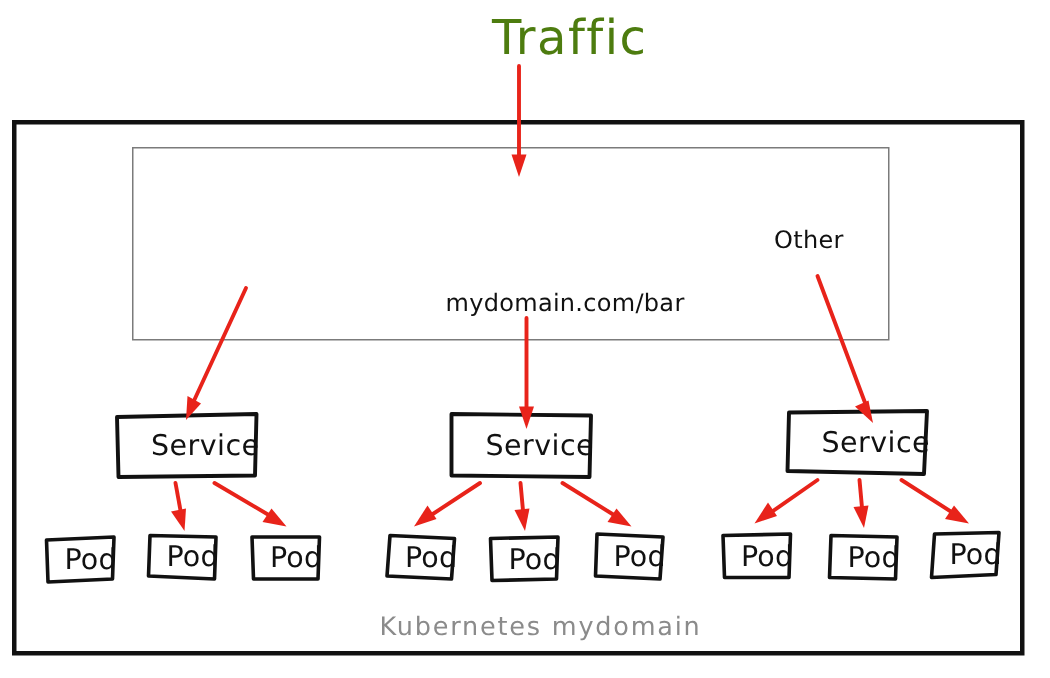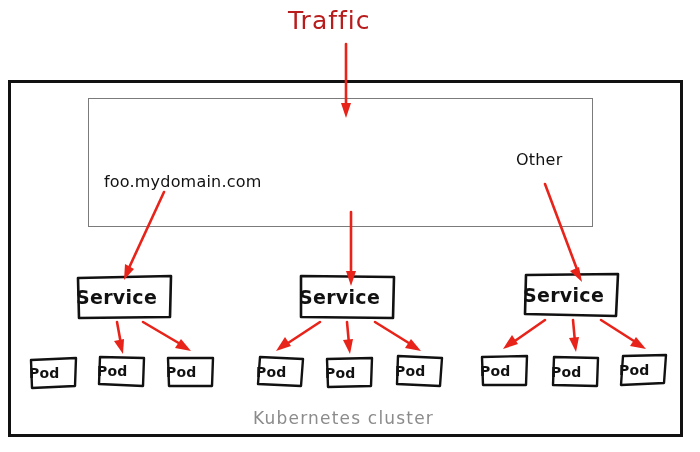--- a/index.html
+++ b/index.html
@@ -13,57 +13,56 @@
     border:3px solid #111;background:transparent;box-sizing:border-box;
   }
   .ingress-box{
     position:absolute;left:88px;top:98px;width:505px;height:129px;
     border:1.6px solid #7b7b7b;background:transparent;box-sizing:border-box;
   }
 
   
   .node{
     position:absolute;box-sizing:border-box;background:#fff;
-    display:flex;align-items:center;justify-content:flex-start;
+    display:flex;align-items:center;justify-content:flex-end;
     color:#111;
-    font-weight:bold;
   }
   .node .node-label{
     position:relative;z-index:3;pointer-events:none;white-space:nowrap;
   }
   .node svg.frame{position:absolute;left:0;top:0;width:100%;height:100%;z-index:1;overflow:visible;}
 
   .service{width:97px;height:46px;font-size:19px;letter-spacing:.3px;}
-  .pod{width:49px;height:33px;font-size:14px;letter-spacing:.2px;}
+  .pod{width:49px;height:33px;font-size:19px;letter-spacing:.2px;}
 
   
   .txt{position:absolute;white-space:nowrap;z-index:4;}
   .txt-ingress{font-size:23px;color:#111;letter-spacing:.5px;}
   .txt-rule{font-size:16px;color:#111;letter-spacing:.2px;}
-  .txt-traffic{font-size:25px;color:#b91c1c;letter-spacing:1px;}
+  .txt-traffic{font-size:32px;color:#4d7c0f;letter-spacing:1px;margin-left:40px;}
   .txt-cluster{font-size:17px;color:#8b8b8b;letter-spacing:1.2px;}
 
   
   #arrows{position:absolute;left:0;top:0;width:700px;height:452px;z-index:5;pointer-events:none;}
   #arrows path{fill:none;stroke:#e8231a;stroke-width:2.6;stroke-linecap:round;stroke-linejoin:round;}
   #arrows polygon{fill:#e8231a;}
 </style>
 </head>
 <body>
 
 <div id="stage">
 
   <div class="txt txt-traffic" style="left:288px;top:6px;">Traffic</div>
 
   <div class="cluster-box"></div>
 
   <div class="ingress-box"></div>
 
 
-  <div class="txt txt-rule" style="left:104px;top:172px;">foo.mydomain.com</div>
+  <div class="txt txt-rule" style="left:297px;top:192px;">mydomain.com/bar</div>
   <div class="txt txt-rule" style="left:516px;top:150px;">Other</div>
 
   <div class="node service" style="left:76px;top:274px;">
     <svg class="frame" viewBox="0 0 97 46" preserveAspectRatio="none">
       <path d="M2,4 L95,2 L94,43 L3,44 Z" fill="#fff" stroke="#111" stroke-width="2.6" stroke-linejoin="round"></path>
     </svg>
     <span class="node-label">Service</span>
   </div>
 
   <div class="node pod" style="left:29px;top:356px;">
@@ -130,21 +129,21 @@
     </svg>
     <span class="node-label">Pod</span>
   </div>
   <div class="node pod" style="left:619px;top:353px;">
     <svg class="frame" viewBox="0 0 49 33" preserveAspectRatio="none">
       <path d="M4,3 L47,2 L45,30 L2,32 Z" fill="#fff" stroke="#111" stroke-width="2.4" stroke-linejoin="round"></path>
     </svg>
     <span class="node-label">Pod</span>
   </div>
 
-  <div class="txt txt-cluster" style="left:253px;top:408px;">Kubernetes cluster</div>
+  <div class="txt txt-cluster" style="left:253px;top:408px;">Kubernetes mydomain</div>
 
   <svg id="arrows" viewBox="0 0 700 452">
 
     <g>
       <path d="M346,44 L346,108"></path>
       <polygon points="346,118 341,103 351,103"></polygon>
     </g>
 
     <g>
       <path d="M164,192 L128,270"></path>

